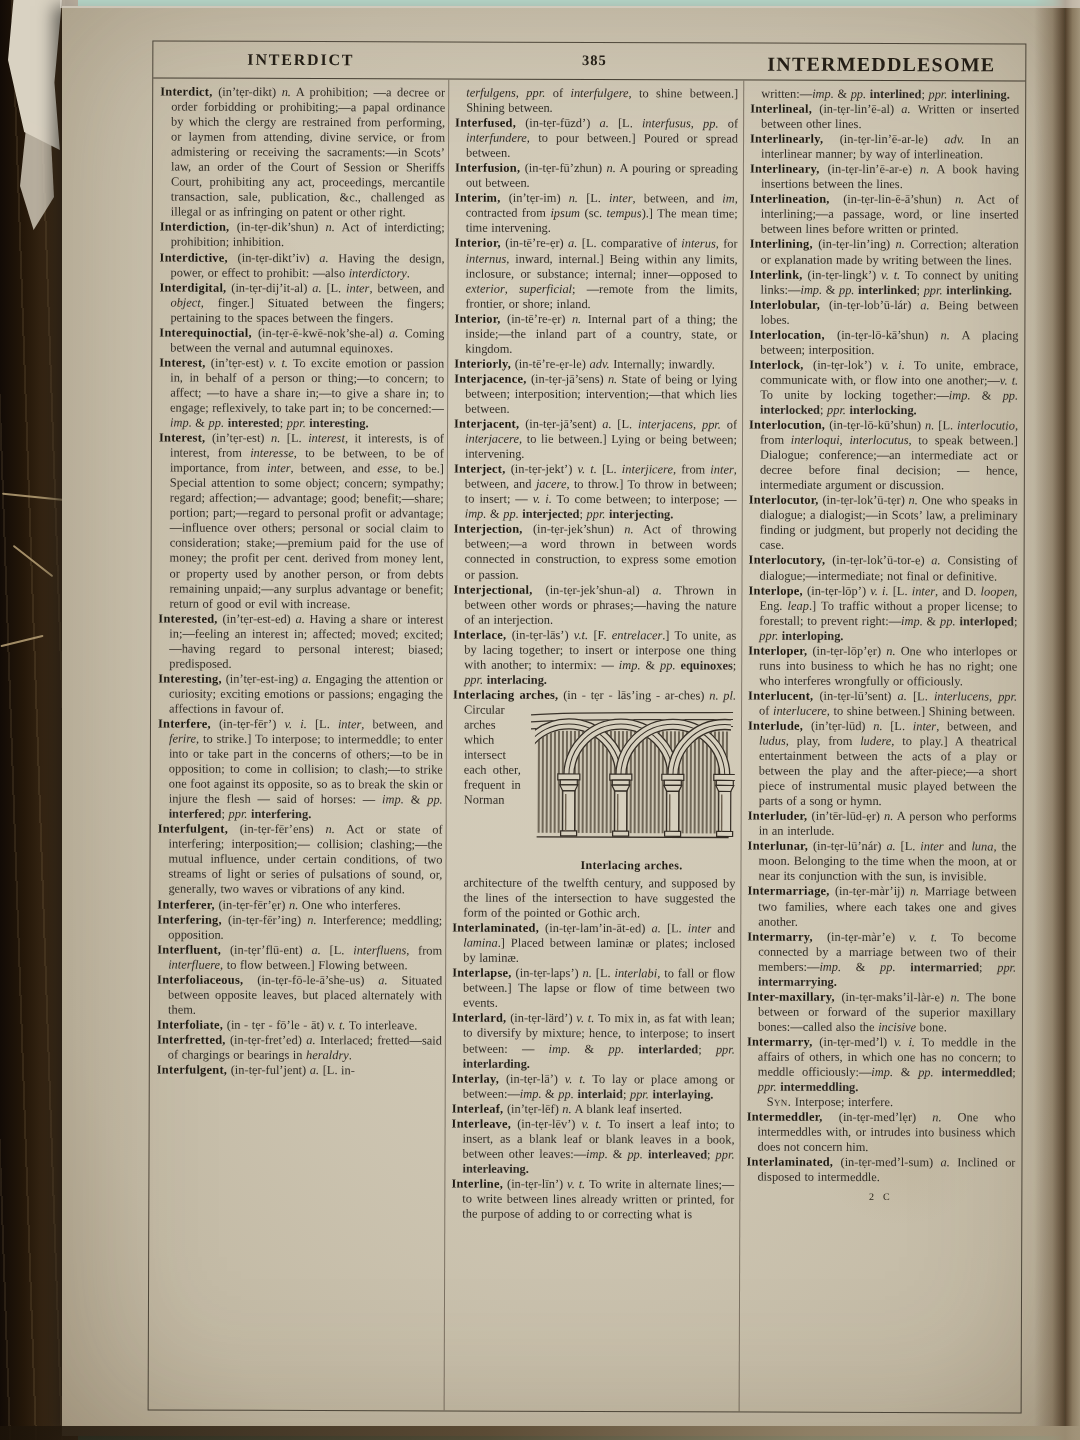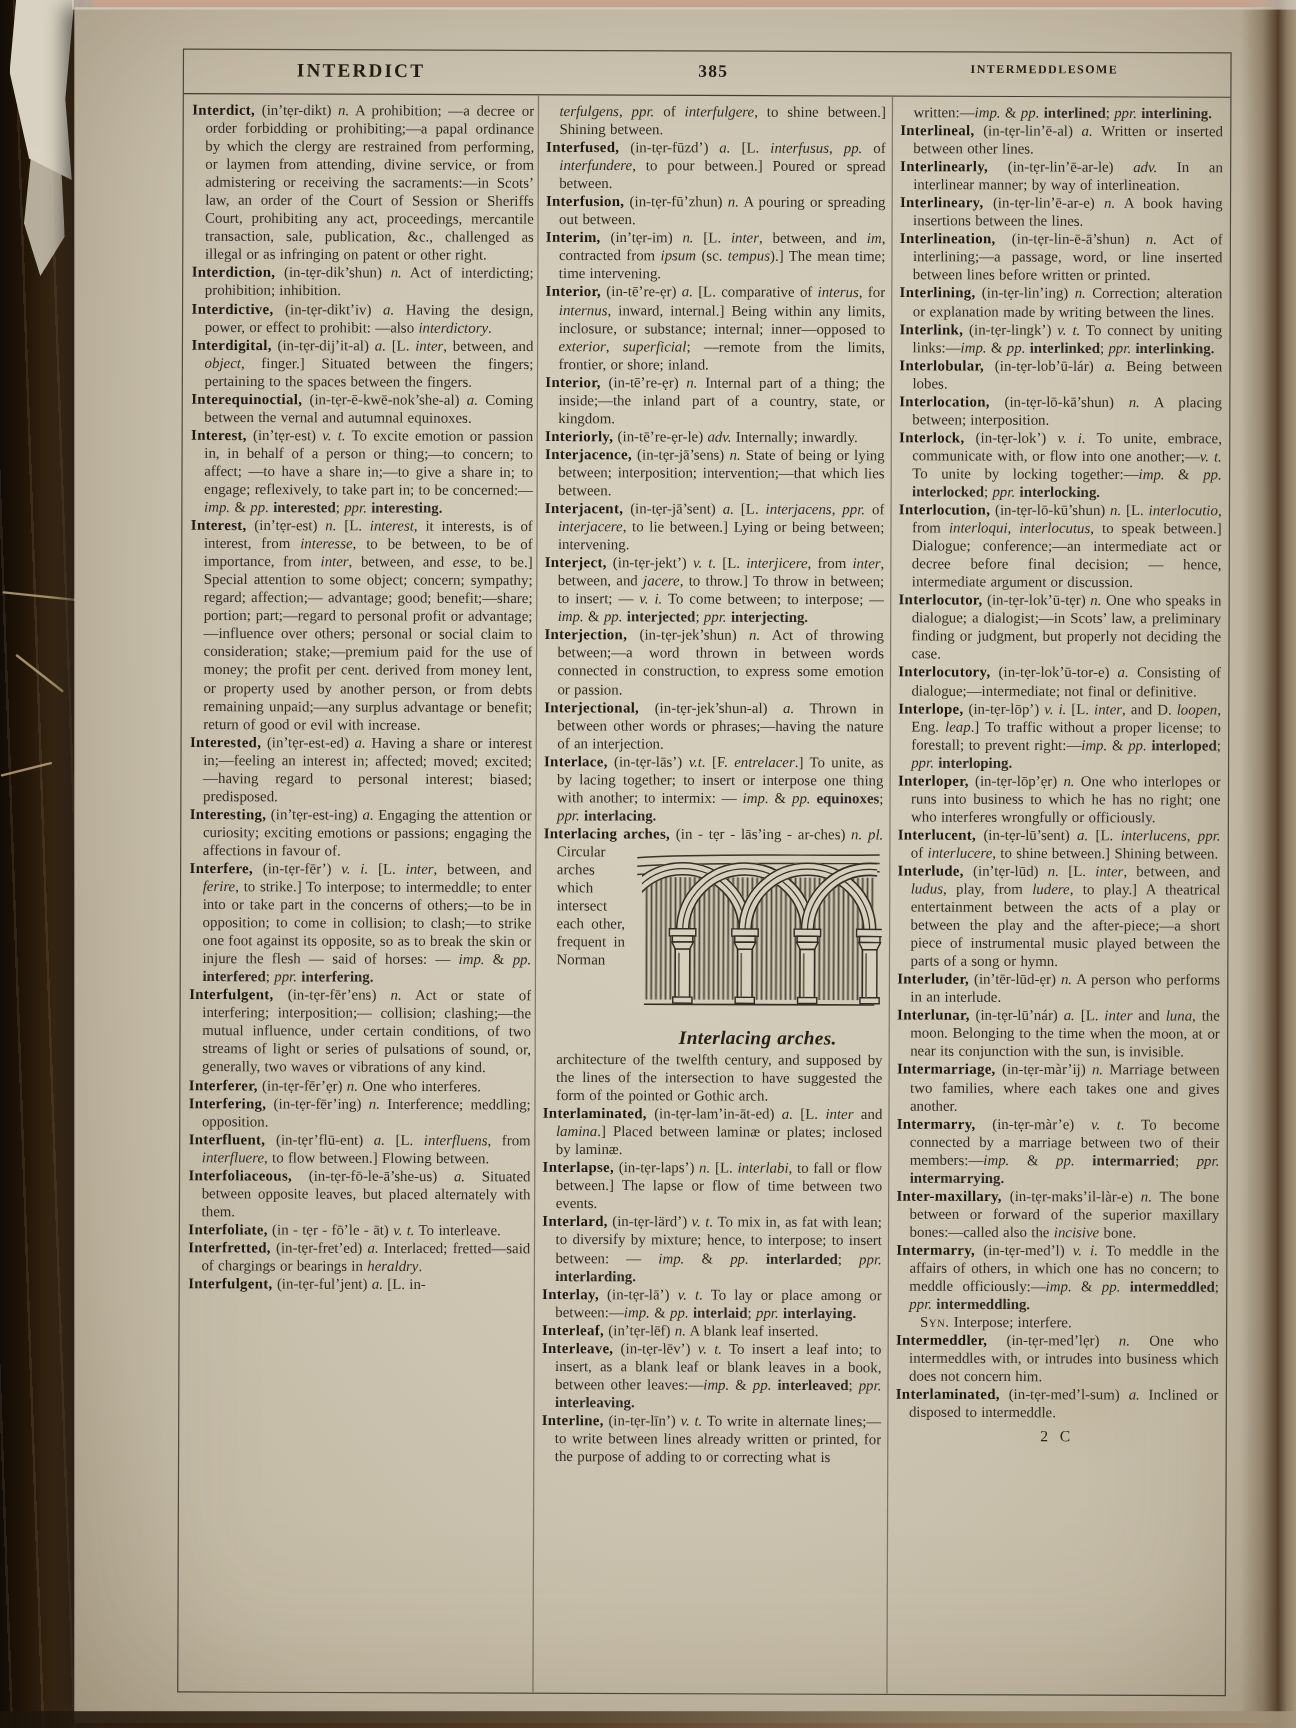--- a/index.html
+++ b/index.html
@@ -1,17 +1,17 @@
 <!DOCTYPE html>
 <html><head>
 <meta charset="utf-8">
 <style>
   html,body{margin:0;padding:0;background:#171007;}
   .scan{position:relative;width:1080px;height:1440px;overflow:hidden;
-        font-family:"Liberation Serif",serif;background:#c2410c;}
+        font-family:"Liberation Serif",serif;background:#5eead4;}
   
   .edgeL{position:absolute;left:0;top:0;width:78px;height:100%;
          background:linear-gradient(90deg,#120b06 0%,#241709 30%,#3a2916 62%,#5a452c 88%,#73593a 100%);}
   .edgeL::after{content:"";position:absolute;inset:0;
          background:repeating-linear-gradient(88deg,transparent 0 9px,rgba(200,170,120,.12) 9px 11px,transparent 11px 26px);}
   .tear{position:absolute;background:#d9d2c2;}
   .tear1{left:8px;top:0;width:54px;height:150px;clip-path:polygon(10% 0,100% 0,86% 55%,96% 100%,30% 88%,0 40%);}
   .tear2{left:20px;top:120px;width:34px;height:110px;opacity:.8;clip-path:polygon(20% 0,90% 10%,100% 70%,40% 100%,0 60%);}
   .thread{position:absolute;height:2px;background:#c3ab7e;border-radius:2px;opacity:.8;}
   .th1{left:2px;top:496px;width:66px;transform:rotate(6deg);}
@@ -32,36 +32,36 @@
   .edgeB{position:absolute;left:0;bottom:0;width:100%;height:14px;
         background:linear-gradient(90deg,#1c1309 0%,#51402a 45%,#8a7a5f 75%,#a2947a 100%);opacity:.9;}
   .edgeT{position:absolute;left:60px;top:0;width:1020px;height:8px;background:#d9d1c6;opacity:.7;}
   
   .frame{position:absolute;left:88px;top:36px;width:872px;height:1368px;
          border:1.5px solid rgba(45,38,28,.78);transform:rotate(.2deg);}
   .header{position:relative;height:36px;border-bottom:1.4px solid rgba(45,38,28,.85);color:#241e16;}
   .hword{position:absolute;top:9px;font-weight:bold;font-size:16px;letter-spacing:1.8px;text-align:center;}
   .h-left{left:0;width:295px;}
   .h-mid{left:294px;width:294px;font-size:14.5px;letter-spacing:1px;}
-  .h-right{right:12px;width:286px;font-size:10px;letter-spacing:1.2px;}
+  .h-right{right:1px;width:286px;font-size:20px;letter-spacing:1.2px;}
   .cols{position:absolute;left:0;right:0;top:37px;bottom:0;overflow:hidden;}
   .vrule{position:absolute;top:0;bottom:0;width:1px;background:rgba(60,50,38,.55);}
   #vr1{left:295px;} #vr2{left:590px;}
   .col{position:absolute;top:6px;bottom:3px;overflow:hidden;text-align:justify;
        font-size:12.4px;line-height:15.05px;color:#2f2а24;color:#2f2a24;word-spacing:.5px;}
   #col1{left:7px;width:285px;} #col2{left:302px;width:283px;} #col3{left:597px;width:269px;}
   .entry{text-indent:-11px;padding-left:11px;}
   .entry.cont{text-indent:0;}
   .hw{color:#1f1a13;letter-spacing:.25px;}
   i{font-style:italic;} b{font-weight:bold;}
   .syn{text-indent:9px;}
   .sc{font-variant:small-caps;letter-spacing:.4px;}
   .figwrap{float:right;width:208px;margin:2px 0 3px 7px;text-align:center;text-indent:0;}
-  .figcap{display:block;font-size:16px;font-weight:bold;letter-spacing:.3px;margin-top:1px;color:#262018;font-style:italic;}
-  .footer-mark{text-align:center;margin-top:4px;font-size:13px;letter-spacing:3px;color:#2a2419;}
+  .figcap{display:block;font-size:12px;font-weight:bold;letter-spacing:.3px;margin-top:1px;color:#262018;}
+  .footer-mark{text-align:center;margin-top:4px;font-size:10px;letter-spacing:3px;color:#2a2419;}
 </style>
 </head>
 <body>
 
 <div class="scan">
   <div class="edgeL"></div>
   <div class="tear tear1"></div>
   <div class="tear tear2"></div>
   <div class="thread th1"></div>
   <div class="thread th2"></div>

